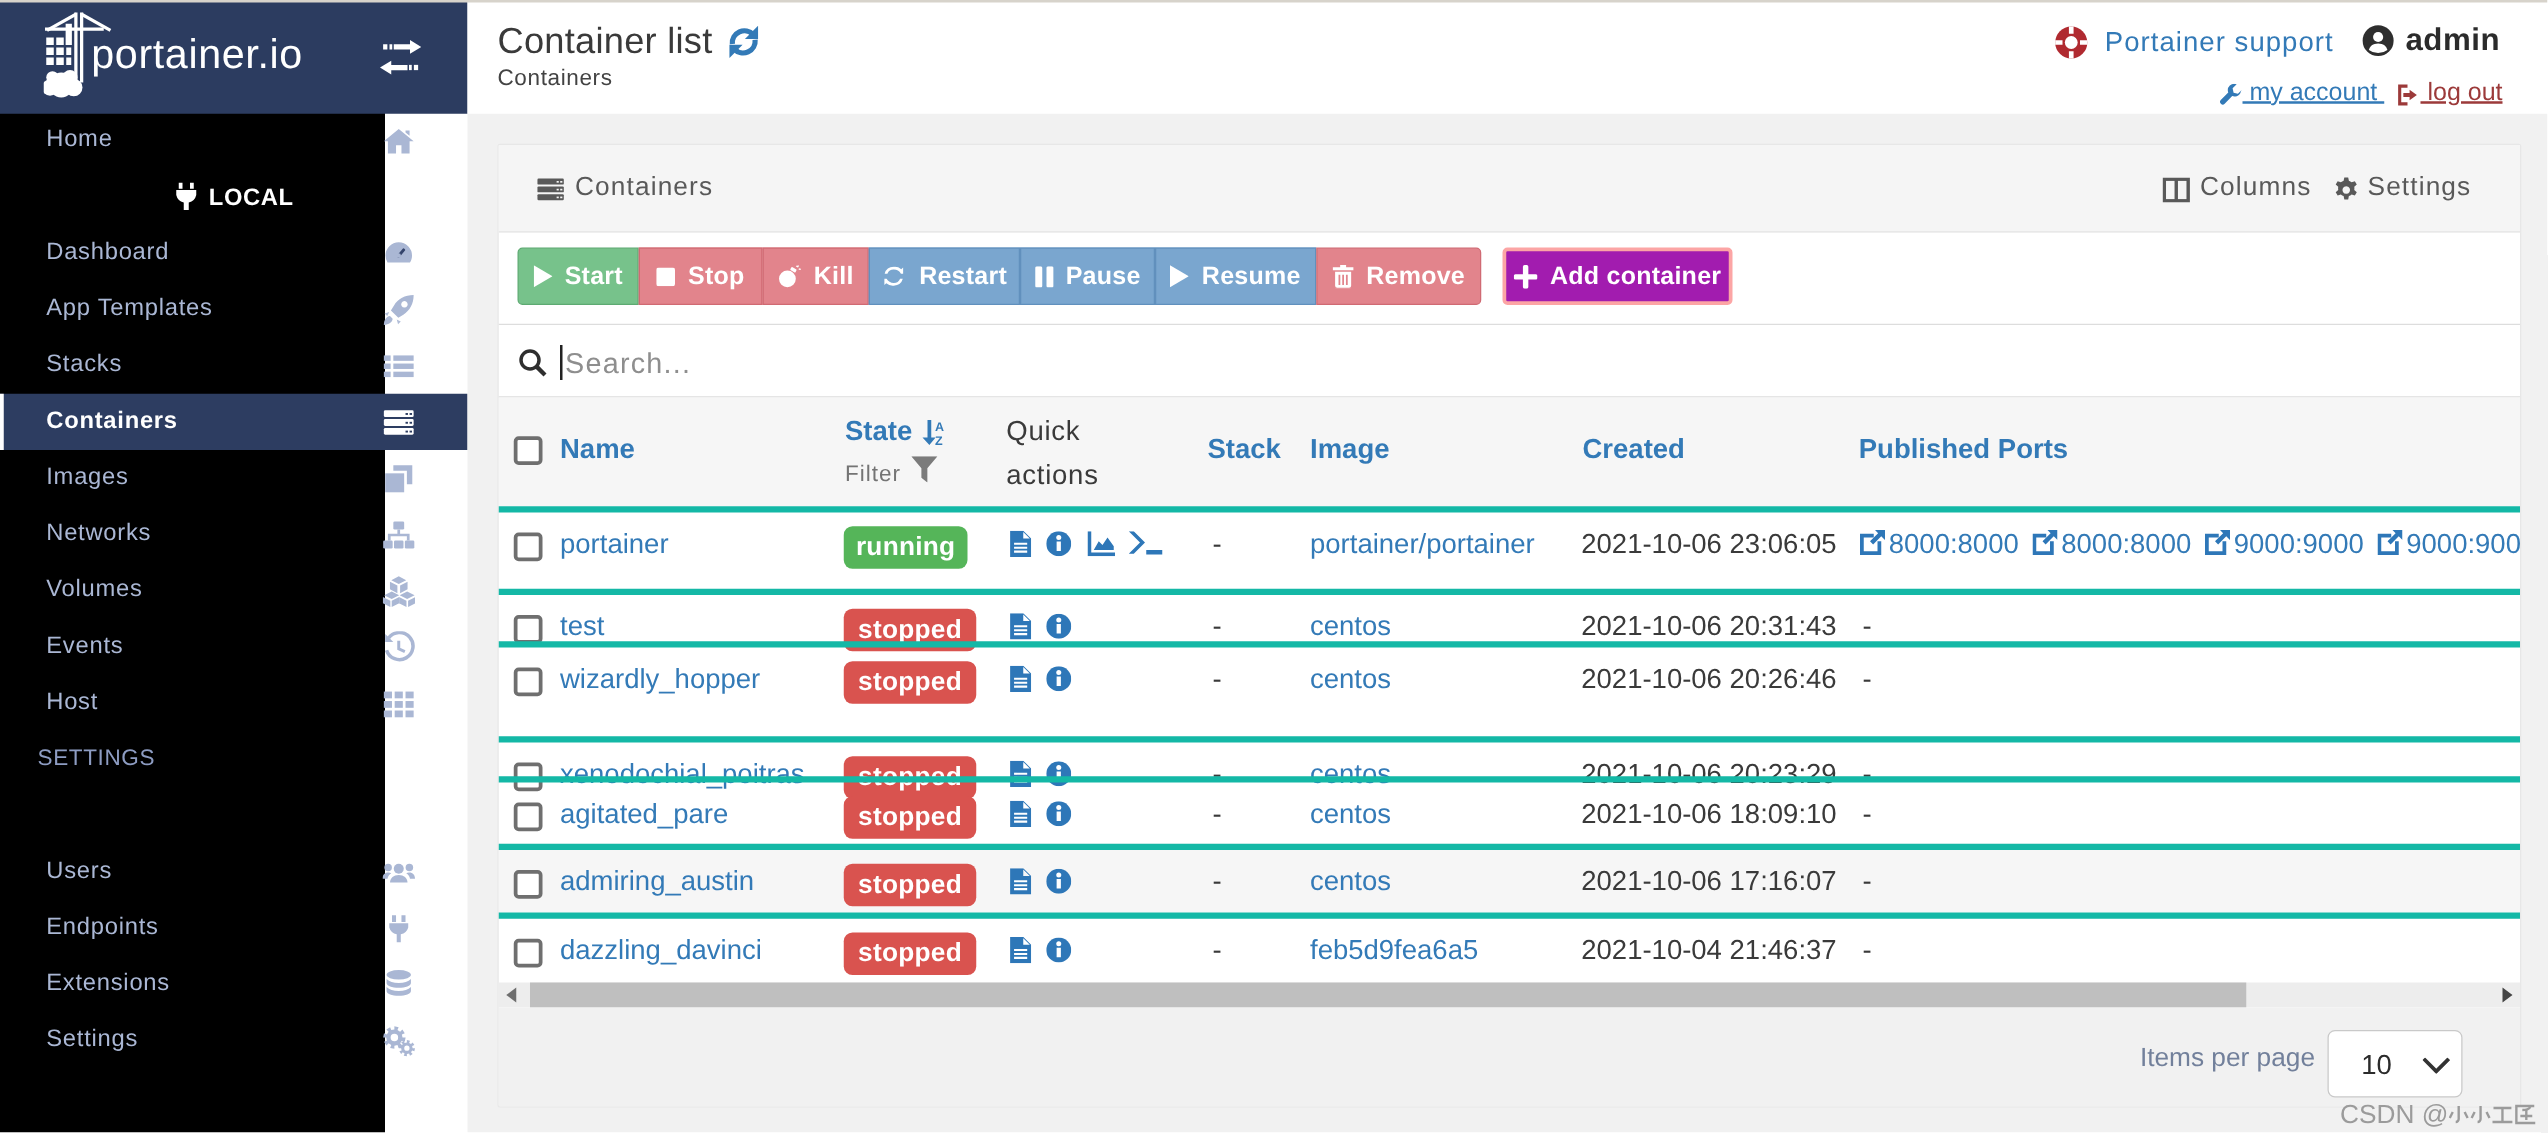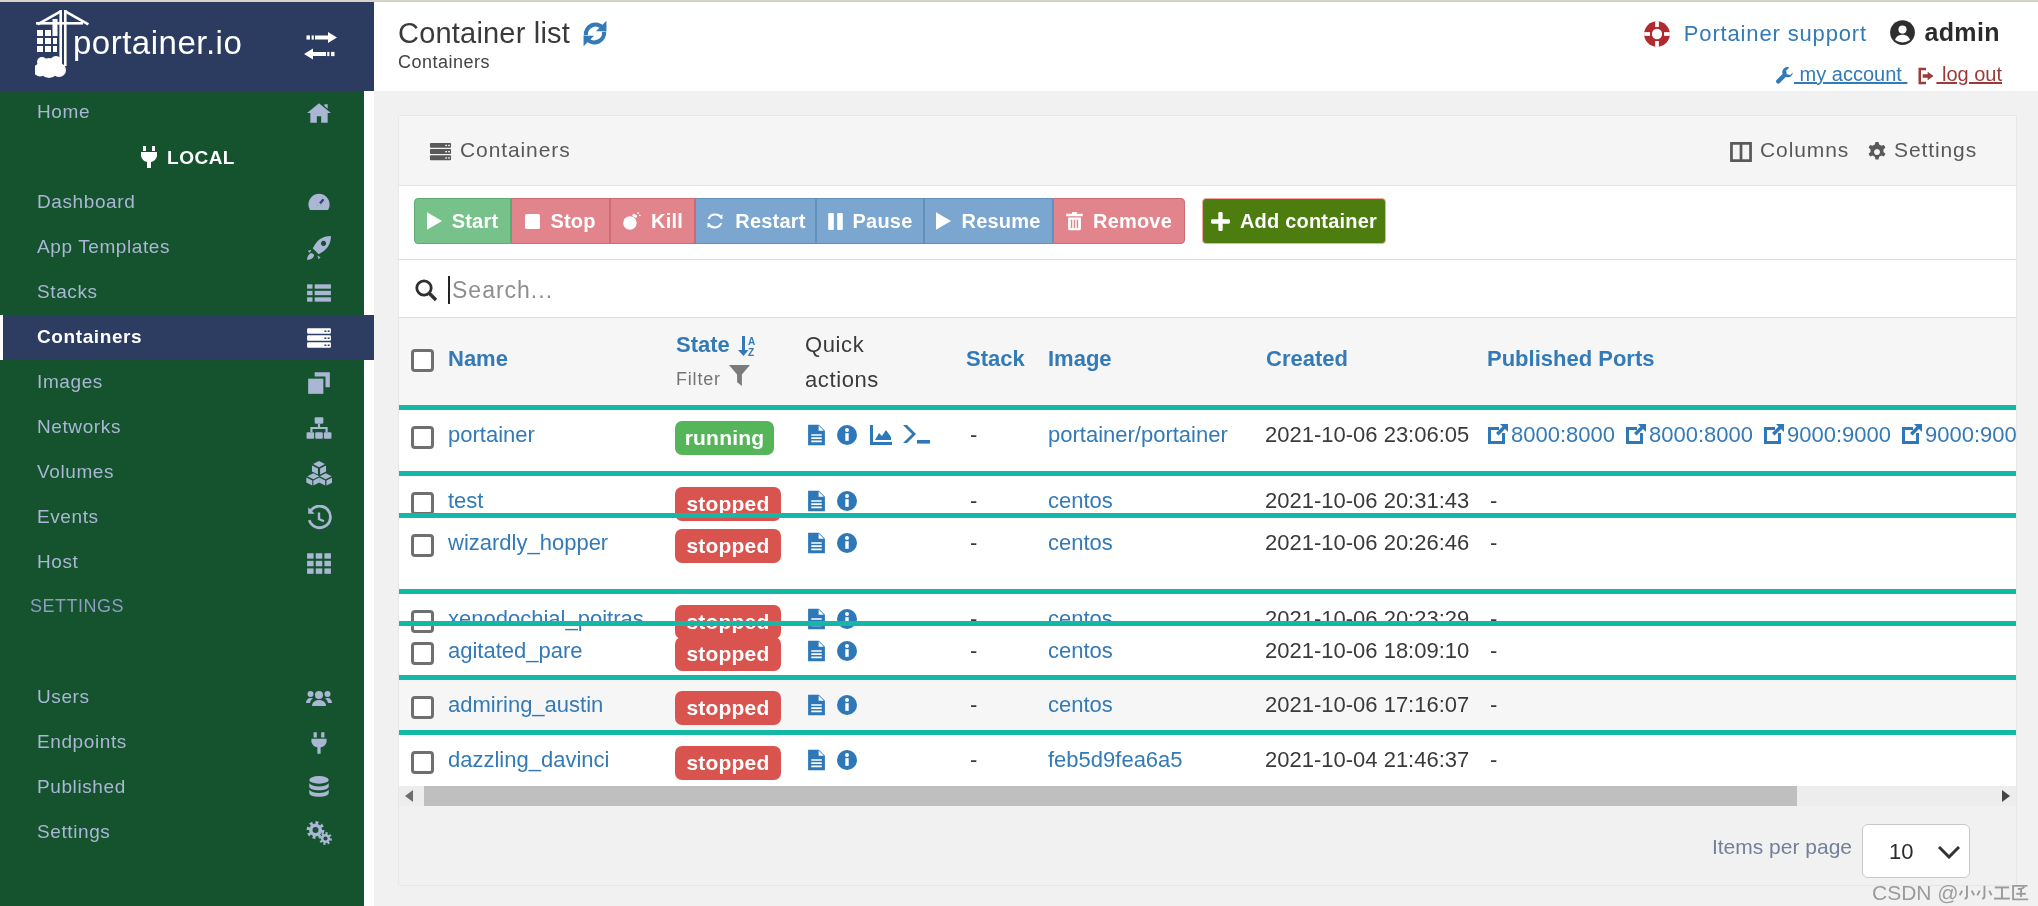--- a/index.html
+++ b/index.html
@@ -1,20 +1,20 @@
 <!DOCTYPE html>
 <html><head>
 <meta charset="utf-8">
 <style>
 *{margin:0;padding:0;box-sizing:border-box}
 html,body{width:2038px;height:906px;overflow:hidden}
 body{font-family:"Liberation Sans",sans-serif;background:#fff;position:relative}
 svg{display:block}
 
-#sidebar{position:absolute;left:0;top:0;width:364px;height:906px;background:#14532d}
+#sidebar{position:absolute;left:0;top:0;width:308px;height:906px;background:#000000}
 #logo{position:absolute;left:0;top:0;width:374px;height:91px;background:#2c3c60}
 #logotxt{position:absolute;left:73px;top:24px;font-size:33px;font-weight:300;color:#fff;letter-spacing:.5px}
 .mitem{position:absolute;left:0;width:374px;height:45px;color:#aab7d4;font-size:19px;letter-spacing:.6px}
 .mitem .txt{position:absolute;left:37px;top:11px}
 .mitem .mic{position:absolute;left:306px;top:10px;width:26px;height:26px}
 .mitem.active{background:#2d3d61;color:#fff;font-weight:bold;border-left:3px solid #fff}
 .mitem.active .txt{left:34px}
 .mitem.active .mic{left:303px}
 .mlabel{position:absolute;left:0;width:374px;height:45px;color:#fff;font-weight:bold;font-size:19px;text-align:center;letter-spacing:.5px}
 #settingslbl{position:absolute;left:30px;width:200px;color:#8d9cc2;font-size:18px;letter-spacing:.5px}
@@ -26,21 +26,21 @@
 #topstrip{position:absolute;left:0;top:0;width:2038px;height:2px;background:#d7d3cb;z-index:9}
 
 #content{position:absolute;left:374px;top:91px;width:1664px;height:815px;background:#f1f1f1}
 #widget{position:absolute;left:24px;top:24px;width:1619px;height:771px;background:#fff;border:1px solid #e7e7e7;border-radius:2px}
 #whdr{position:absolute;left:0;top:0;width:1617px;height:70px;background:#f5f5f5;border-bottom:1px solid #e3e3e3;color:#595959}
 
 .btn{position:absolute;top:82px;height:46px;color:#fff;font-size:20px;font-weight:600;display:flex;align-items:center;justify-content:center;gap:10px;letter-spacing:.2px}
 .btn-g{background:#77c28b;border:1px solid #5daa72}
 .btn-r{background:#e2848c;border:1px solid #d06a73}
 .btn-b{background:#7aa6cf;border:1px solid #6190bd}
-.btn-p{background:#4d7c0f;border:1px solid #fca5a5;border-radius:4px}
+.btn-p{background:#a21caf;border:3px solid #fca5a5;border-radius:4px}
 .rl{border-radius:4px 0 0 4px}.rr{border-radius:0 4px 4px 0}
 
 .trow{position:absolute;left:0;width:1617px;border-top:5px solid #14b8a6}
 .cell{position:absolute;top:50%;transform:translateY(-50%)}
 .cb{position:absolute;width:23px;height:23px;border:3px solid #6f6f6f;border-radius:4px;background:#fff}
 .badge{position:absolute;height:34px;border-radius:7px;color:#fff;font-size:21px;font-weight:bold;display:flex;align-items:center;justify-content:center;letter-spacing:.2px}
 .bg-run{background:#55b559}
 .bg-stop{background:#d9534f}
 .lnk{color:#337ab7;text-decoration:none}
 .dark{color:#3a3a3a}
@@ -209,21 +209,21 @@
         <path d="M21.5 12 c2.7 0 4.5 2 4.5 5 h-4 c-0.3 -2 -1.5 -3.8 -3 -4.5 a4.5 4.5 0 0 1 2.5 -0.5 Z"></path>
       </svg>
   </div>
   <div class="mitem" style="top:720px">
       <span class="txt">Endpoints</span>
     <svg class="mic" viewBox="0 0 24 24" fill="currentColor">
         <path d="M7 2 h3 v5 h-3 Z M14 2 h3 v5 h-3 Z M5 8 h14 v3 a7 7 0 0 1 -5.5 5 v6 h-3 v-6 a7 7 0 0 1 -5.5 -5 Z"></path>
       </svg>
   </div>
   <div class="mitem" style="top:765px">
-      <span class="txt">Published</span>
+      <span class="txt">Extensions</span>
     <svg class="mic" viewBox="0 0 24 24" fill="currentColor">
         <ellipse cx="12" cy="4.5" rx="9" ry="3.5"></ellipse>
         <path d="M3 7.5 c2 2 5 3 9 3 s7 -1 9 -3 v3 c0 2 -4 3.5 -9 3.5 s-9 -1.5 -9 -3.5 Z"></path>
         <path d="M3 13.5 c2 2 5 3 9 3 s7 -1 9 -3 v3 c0 2 -4 3.5 -9 3.5 s-9 -1.5 -9 -3.5 Z"></path>
         <path d="M3 19.5 c2 2 5 3 9 3 s7 -1 9 -3 l0 0 c0 2 -4 3.5 -9 3.5 s-9 -1.5 -9 -3.5 Z" opacity="0"></path>
       </svg>
   </div>
   <div class="mitem" style="top:810px">
       <span class="txt">Settings</span>
     <svg class="mic" viewBox="0 0 26 24" fill="currentColor">

